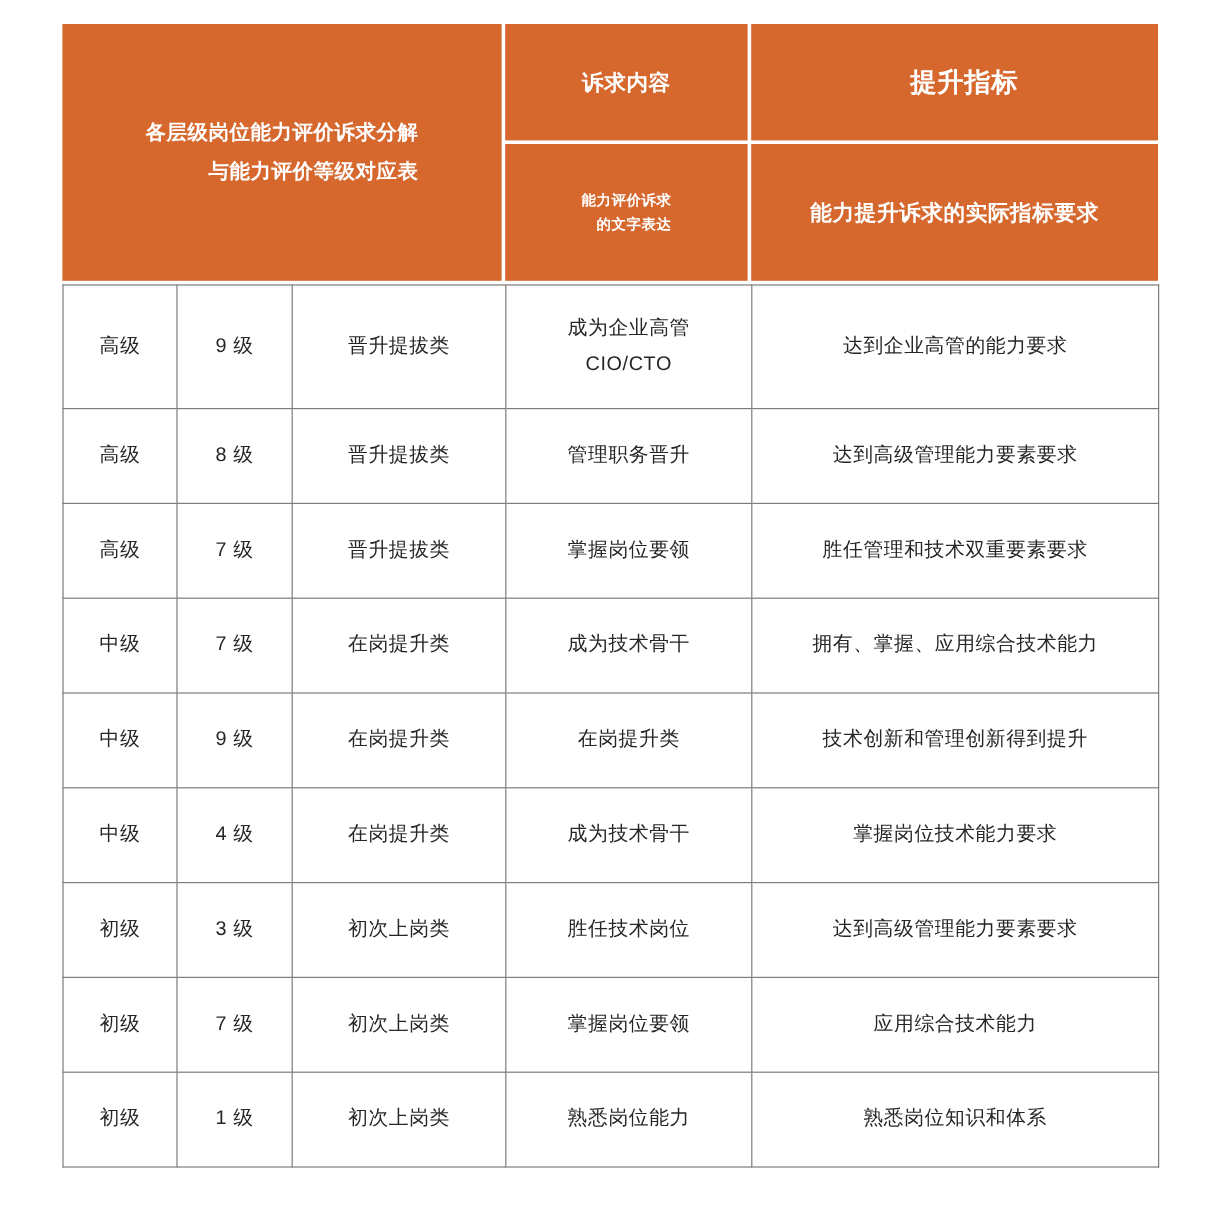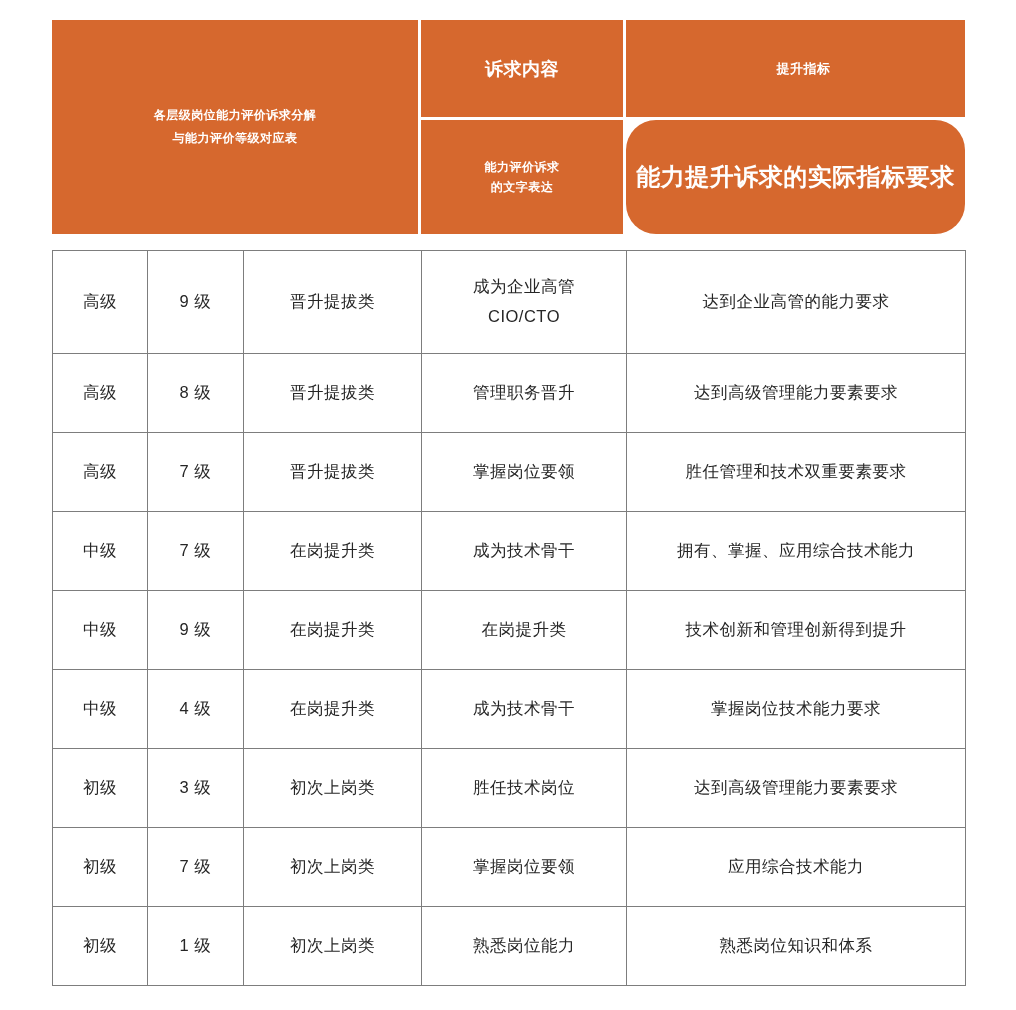--- a/index.html
+++ b/index.html
@@ -34,38 +34,38 @@
     gap: 3px;
     width: 913px;
     background: var(--page-bg);
   }
   .hcell {
     background: var(--header-bg);
     color: var(--header-text);
     display: flex;
     align-items: center;
     justify-content: center;
-    text-align: center;
+    text-align: right;
     font-weight: bold;
     letter-spacing: 0.5px;
   }
   .hcell.title {
     grid-column: 1;
     grid-row: 1 / span 2;
-    font-size: 12px;
+    font-size: 17px;
     line-height: 1.9;
     white-space: pre-line;
   }
   .hcell.top-demand  { grid-column: 2; grid-row: 1; font-size: 18px; }
-  .hcell.top-metric  { grid-column: 3; grid-row: 1; font-size: 13px; padding-left: 16px; }
+  .hcell.top-metric  { grid-column: 3; grid-row: 1; font-size: 22px; padding-left: 16px; }
   .hcell.sub-demand  { grid-column: 2; grid-row: 2; font-size: 12px; line-height: 1.7; white-space: pre-line; }
-  .hcell.sub-metric  { grid-column: 3; grid-row: 2; font-size: 24px; border-radius: 30px; }
+  .hcell.sub-metric  { grid-column: 3; grid-row: 2; font-size: 18px; }
   
   table.body {
-    margin-top: 16px;
+    margin-top: 3px;
     border-collapse: collapse;
     table-layout: fixed;
     width: 913px;
   }
   table.body td {
     border: 1px solid var(--body-border);
     text-align: center;
     vertical-align: middle;
     color: var(--body-text);
     font-size: 16.5px;

